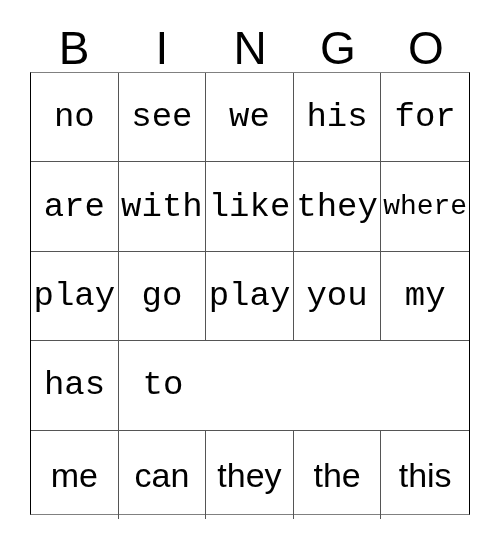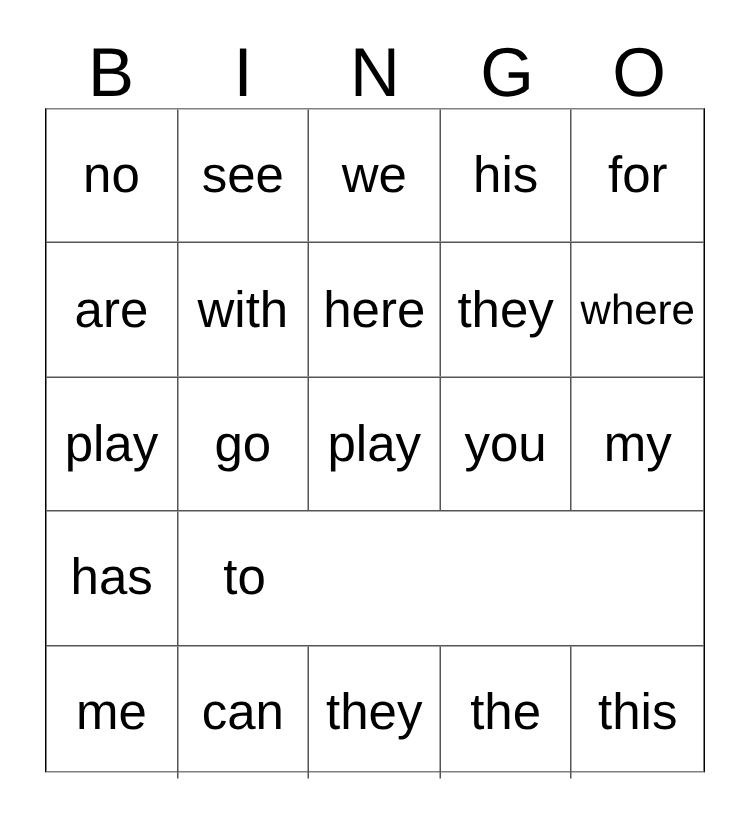--- a/index.html
+++ b/index.html
@@ -60,20 +60,21 @@
     border-right: 1px solid #000000;
     border-bottom: 1px solid #808080;
   }
   .grid-row {
     display: flex;
     flex-direction: row;
     height: 88.4px;
   }
   .grid-row:not(:last-child) {
     border-bottom: 1px solid #555555;
+    font-family: Liberation Mono, monospace;
   }
   .cell {
     width: 88px;
     height: 100%;
     box-sizing: border-box;
     display: flex;
     align-items: center;
     justify-content: center;
     font-size: 34px;
     line-height: 36px;
@@ -108,21 +109,21 @@
       <div class="grid-row">
         <div class="cell">no</div>
         <div class="cell">see</div>
         <div class="cell">we</div>
         <div class="cell">his</div>
         <div class="cell">for</div>
       </div>
       <div class="grid-row">
         <div class="cell">are</div>
         <div class="cell">with</div>
-        <div class="cell">here</div>
+        <div class="cell">like</div>
         <div class="cell">they</div>
         <div class="cell shrink">where</div>
       </div>
       <div class="grid-row">
         <div class="cell">play</div>
         <div class="cell">go</div>
         <div class="cell">play</div>
         <div class="cell">you</div>
         <div class="cell">my</div>
       </div>

